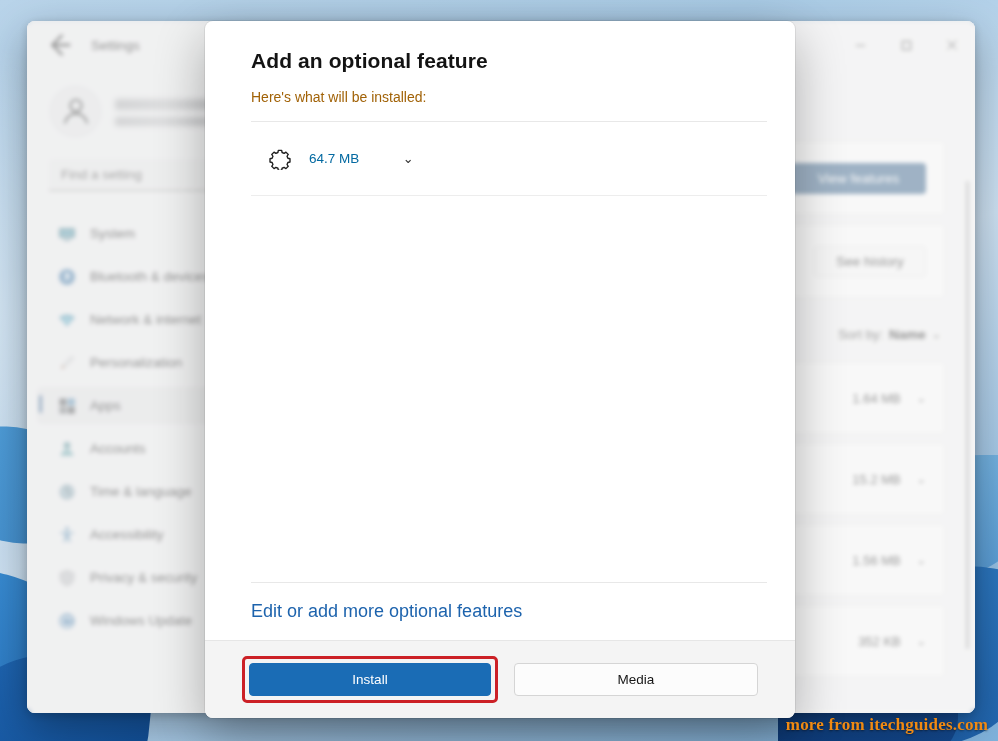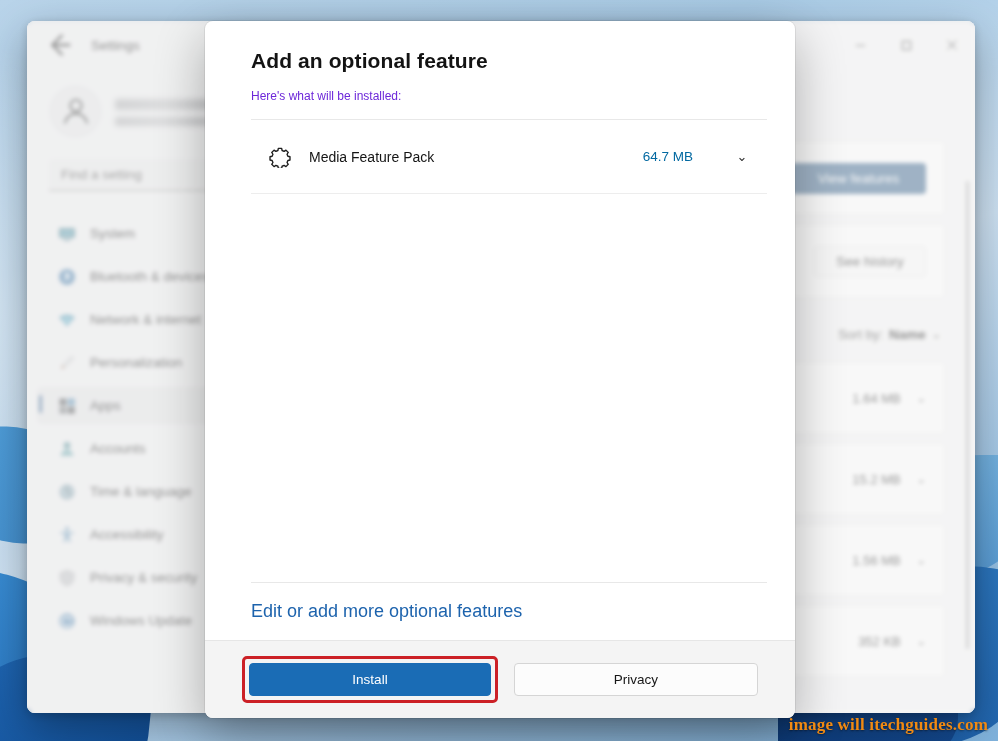--- a/index.html
+++ b/index.html
@@ -295,22 +295,22 @@
     margin-left: 18px;
   }
   #dlg-title {
     font-size: 21px;
     font-weight: bold;
     color: #131313;
     letter-spacing: .1px;
     margin-bottom: 16px;
   }
   #dlg-sub {
-    font-size: 12px;
-    color: #6d28d9;
+    font-size: 14px;
+    color: #a16207;
     margin-bottom: 16px;
   }
   #feature-list {
     border-top: 1px solid #e8e8e8;
     flex: 1;
     min-height: 0;
     display: flex;
     flex-direction: column;
   }
   .feature-row {
@@ -611,33 +611,32 @@
     <div id="dlg-title">Add an optional feature</div>
     <div id="dlg-sub">Here's what will be installed:</div>
 
     <div id="feature-list">
       <div class="feature-row">
         <span class="feat-ico">
           <svg viewBox="0 0 24 24" fill="none" stroke="#1f1f1f" stroke-width="1.5" stroke-linejoin="round">
             <path d="M10.2 2.6 h3.6 l.5 2.3 2.2 .9 2-1.3 2.5 2.5 -1.3 2 .9 2.2 2.3 .5 v3.6 l-2.3 .5 -.9 2.2 1.3 2 -2.5 2.5 -2-1.3 -2.2 .9 -.5 2.3 h-3.6 l-.5-2.3 -2.2-.9 -2 1.3 -2.5-2.5 1.3-2 -.9-2.2 -2.3-.5 v-3.6 l2.3-.5 .9-2.2 -1.3-2 2.5-2.5 2 1.3 2.2-.9 z"></path>
           </svg>
         </span>
-        <span class="feat-name">Media Feature Pack</span>
         <span class="feat-size">64.7 MB</span>
         <span class="feat-chev">⌄</span>
       </div>
       <div id="list-spacer"></div>
     </div>
 
     <div id="edit-link-wrap">
       <a href="#" id="edit-link">Edit or add more optional features</a>
     </div>
   </div>
 
   <div id="dlg-footer">
     <div id="install-highlight">
       <div class="dlg-btn primary">Install</div>
     </div>
-    <div class="dlg-btn">Privacy</div>
+    <div class="dlg-btn">Media</div>
   </div>
 </div>
 
-<div id="watermark">image will itechguides.com</div>
+<div id="watermark">more from itechguides.com</div>
 
 </body></html>

